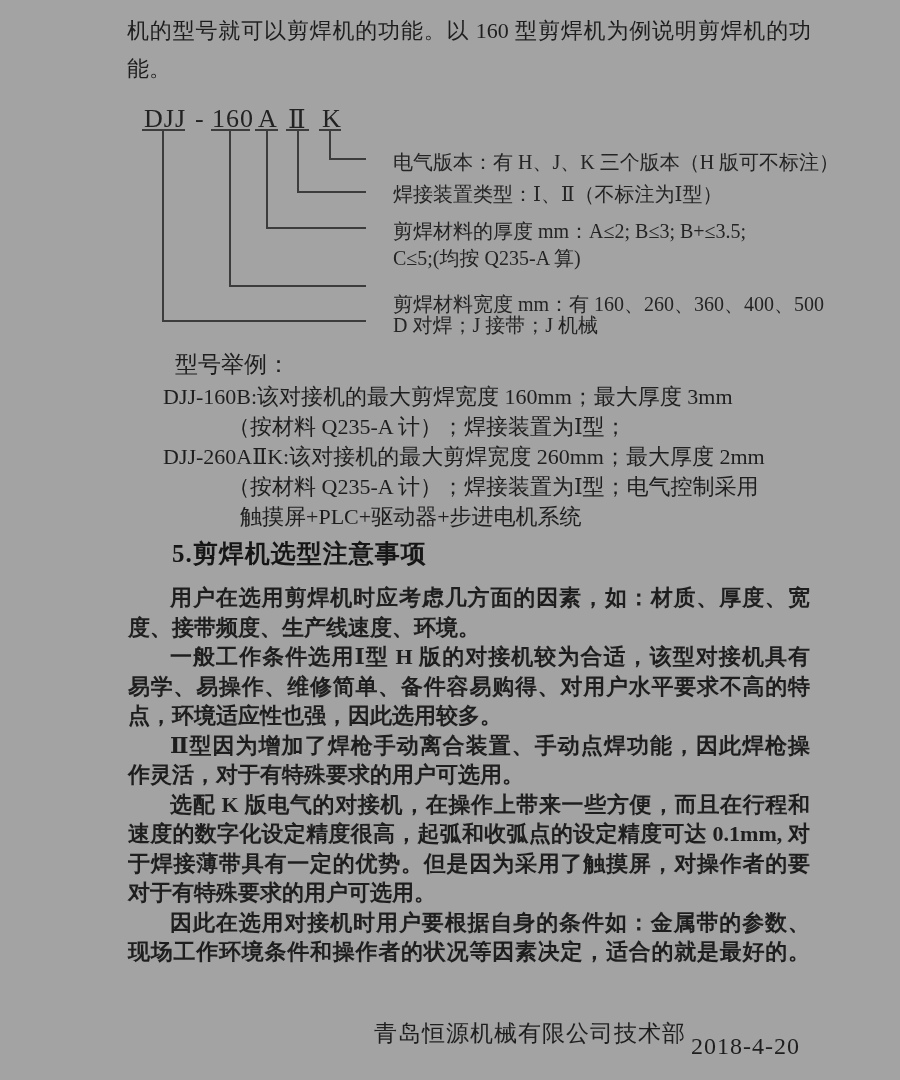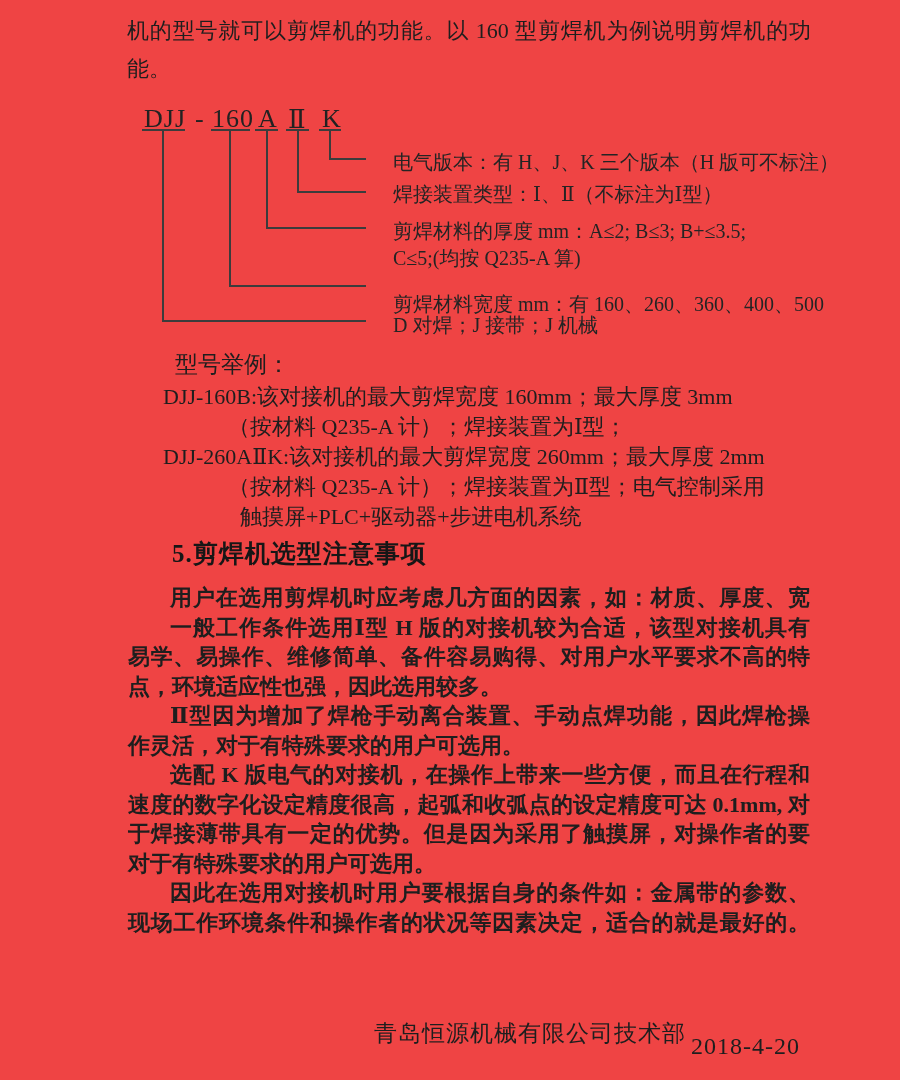--- a/index.html
+++ b/index.html
@@ -4,21 +4,21 @@
 <style>
   html, body {
     margin: 0;
     padding: 0;
     background: #ffffff;
   }
   #page {
     position: relative;
     width: 900px;
     height: 1080px;
-    background: #ef4444;
+    background: #a3a3a3;
     font-family: "Liberation Serif", "DejaVu Serif", serif;
     color: #1e1e1e;
     overflow: hidden;
   }
   .abs { position: absolute; }
 
   
   .intro {
     left: 127px; top: 12px; width: 684px;
     font-size: 22px; line-height: 38px;
@@ -119,27 +119,28 @@
     <div class="line">剪焊材料宽度 mm：有 160、260、360、400、500</div>
   </div>
   <div class="abs dlabel" style="top:312px;">
     <div class="line">D 对焊；J 接带；J 机械</div>
   </div>
 
   <div class="abs ex-heading">型号举例：</div>
   <div class="abs ex-line line" style="left:163px; top:382px;">DJJ-160B:该对接机的最大剪焊宽度 160mm；最大厚度 3mm</div>
   <div class="abs ex-line line" style="left:228px; top:412px;">（按材料 Q235-A 计）；焊接装置为Ⅰ型；</div>
   <div class="abs ex-line line" style="left:163px; top:442px;">DJJ-260AⅡK:该对接机的最大剪焊宽度 260mm；最大厚度 2mm</div>
-  <div class="abs ex-line line" style="left:228px; top:472px;">（按材料 Q235-A 计）；焊接装置为Ⅱ型；电气控制采用</div>
+  <div class="abs ex-line line" style="left:228px; top:472px;">（按材料 Q235-A 计）；焊接装置为Ⅰ型；电气控制采用</div>
   <div class="abs ex-line line" style="left:240px; top:502px;">触摸屏+PLC+驱动器+步进电机系统</div>
 
   <div class="abs sec-heading">5.剪焊机选型注意事项</div>
 
   <div class="abs body-block">
     <div class="bline fill indent">用户在选用剪焊机时应考虑几方面的因素，如：材质、厚度、宽</div>
+    <div class="bline">度、接带频度、生产线速度、环境。</div>
     <div class="bline fill indent">一般工作条件选用Ⅰ型 H 版的对接机较为合适，该型对接机具有</div>
     <div class="bline fill">易学、易操作、维修简单、备件容易购得、对用户水平要求不高的特</div>
     <div class="bline">点，环境适应性也强，因此选用较多。</div>
     <div class="bline fill indent">Ⅱ型因为增加了焊枪手动离合装置、手动点焊功能，因此焊枪操</div>
     <div class="bline">作灵活，对于有特殊要求的用户可选用。</div>
     <div class="bline fill indent">选配 K 版电气的对接机，在操作上带来一些方便，而且在行程和</div>
     <div class="bline fill">速度的数字化设定精度很高，起弧和收弧点的设定精度可达 0.1mm, 对</div>
     <div class="bline fill">于焊接薄带具有一定的优势。但是因为采用了触摸屏，对操作者的要</div>
     <div class="bline">对于有特殊要求的用户可选用。</div>
     <div class="bline fill indent">因此在选用对接机时用户要根据自身的条件如：金属带的参数、</div>

